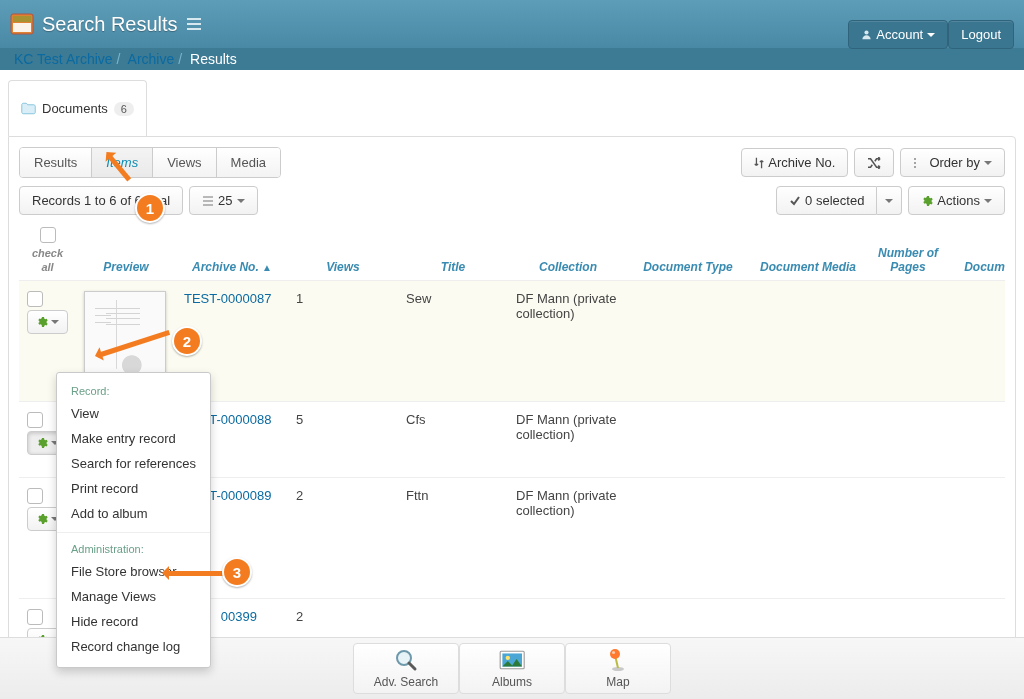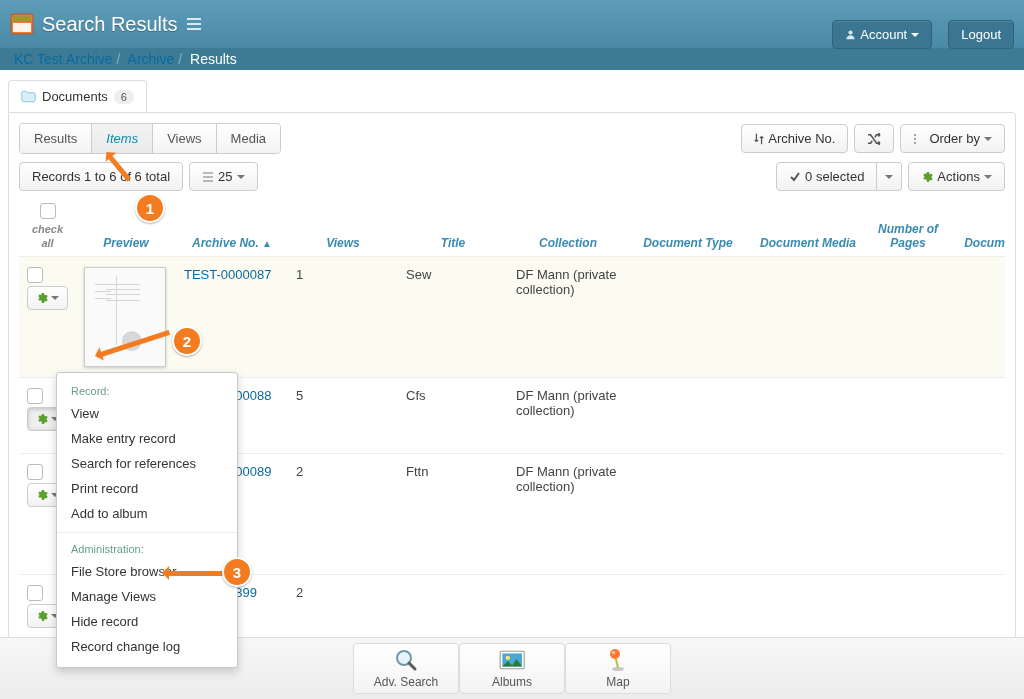--- a/index.html
+++ b/index.html
@@ -4,31 +4,31 @@
 <style>
 * { margin:0; padding:0; box-sizing:border-box; font-family:"Helvetica Neue",Helvetica,Arial,sans-serif; }
 body { background:#fff; font-size:13px; color:#333; overflow:hidden; width:1024px; height:699px; position:relative; }
 a { color:#0a6aa1; text-decoration:none; }
 
 
 .navbar { height:48px; background:linear-gradient(#5e9db8,#4a89a5); display:flex; align-items:center; padding:0 10px; }
 .brand-icon { width:24px; height:22px; margin-right:8px; }
 .brand-title { color:#fff; font-size:20px; font-weight:400; text-shadow:0 1px 1px rgba(0,0,0,.3); }
 .menu-icon { margin-left:8px; color:#d7e8ef; }
-.nav-right { margin-left:auto; display:flex; gap:16px;margin-top:21px; }
+.nav-right { margin-left:auto; display:flex; gap:0;margin-top:21px; }
 .btn { display:inline-flex; align-items:center; gap:4px; border-radius:4px; padding:6px 12px; font-size:13px; cursor:pointer; }
 .btn-dark { background:#3b7690; border:1px solid #2f647c; color:#fff; box-shadow:inset 0 1px 0 rgba(255,255,255,.12); }
 .btn-default { background:linear-gradient(#fff,#f2f2f2); border:1px solid #ccc; color:#333; }
 .breadcrumb { background:#3d7a94; padding:3px 14px; color:#bfe0ec; font-size:14px; }
 .breadcrumb span { color:#fff; }
 .breadcrumb .sep { color:#7bb5cb; margin:0 4px; }
 
 
 .main { padding:10px 8px 0 8px; }
-.tab-docs { display:inline-flex; align-items:center; gap:6px; border:1px solid #ddd; border-bottom:none; border-radius:4px 4px 0 0; padding:8px 12px; background:#fff; }
+.tab-docs { display:inline-flex; align-items:center; gap:6px; border:1px solid #ddd; border-bottom:none; border-radius:4px 4px 0 0; padding:20px 12px; background:#fff; }
 .tab-docs .badge { background:#eee; border-radius:9px; padding:1px 7px; font-size:11px; color:#555; }
 .panel { border:1px solid #ddd; border-radius:0 4px 4px 4px; padding:10px; background:#fff; }
 
 .subnav { display:flex; align-items:center; margin-bottom:8px; }
 .pill-group { display:flex; border:1px solid #ccc; border-radius:4px; overflow:hidden; }
 .pill { padding:7px 14px; background:linear-gradient(#fff,#f3f3f3); border-right:1px solid #ccc; color:#555; font-size:13px; }
 .pill:last-child { border-right:none; }
 .pill.active { background:linear-gradient(#f3f3f3,#eaeaea); color:#0a8db3; font-style:italic; }
 .subnav-right { margin-left:auto; display:flex; gap:6px; }
 .sort-btn svg { height:12px; width:10px; }
@@ -59,21 +59,21 @@
     linear-gradient(#666,#666) 45% 24%/50% 1px no-repeat,
     linear-gradient(#666,#666) 45% 30%/50% 1px no-repeat,
     radial-gradient(circle at 60% 78%, #777 12%, transparent 13%);
 }
 .thumb-row2 .thumb { height:55px; }
 
 .hscroll { height:12px; background:#e9e9e9; border-radius:6px; width:100%; margin-top:2px; position:relative; }
 .hscroll::after { content:""; position:absolute; left:0; top:0; height:12px; width:490px; background:#c7c7c7; border-radius:6px; }
 
 
-.menu { position:absolute; left:56px; top:372px; width:182px; background:#fff; border:1px solid #c9c9c9; border-radius:3px; box-shadow:0 4px 10px rgba(0,0,0,.18); padding:8px 0; z-index:50; }
+.menu { position:absolute; left:56px; top:372px; width:155px; background:#fff; border:1px solid #c9c9c9; border-radius:3px; box-shadow:0 4px 10px rgba(0,0,0,.18); padding:8px 0; z-index:50; }
 .menu .hdr { font-size:11px; color:#6aa088; padding:4px 14px; }
 .menu a { display:block; padding:5px 14px; color:#333; font-size:13px; }
 .menu hr { border:none; border-top:1px solid #eee; margin:6px 0; }
 
 
 .callout { position:absolute; width:30px; height:30px; border-radius:50%; background:#f47c20; display:flex; align-items:center; justify-content:center; color:#fff; font-weight:700; font-size:15px; z-index:60; border:2px solid #fff; box-shadow:0 1px 2px rgba(0,0,0,.3); }
 .arrow { position:absolute; z-index:55; height:5px; background:#f47c20; }
 .arrow::before { content:""; position:absolute; left:-10px; top:-5px; border:7px solid transparent; border-right-color:#f47c20; }
 
 

